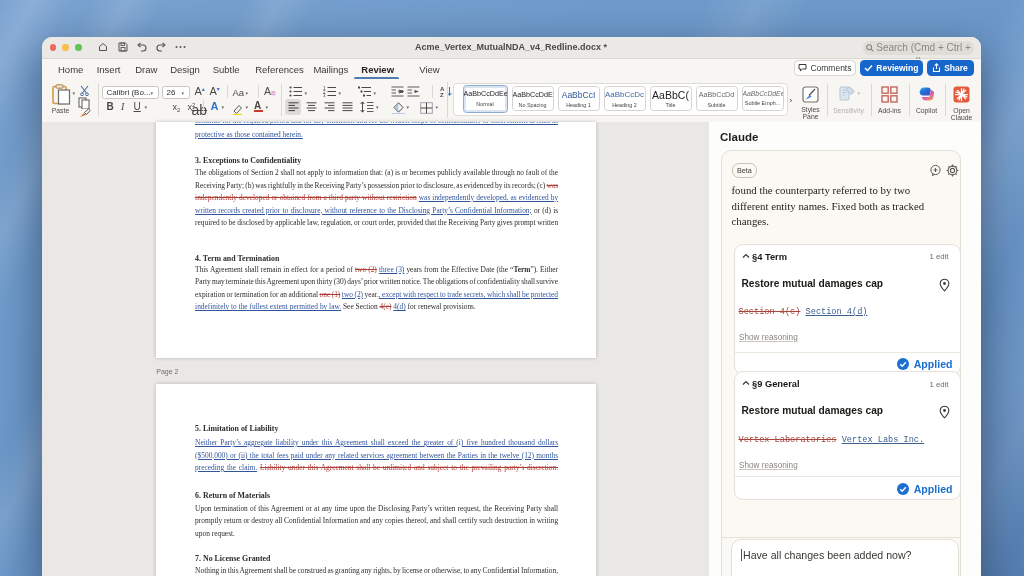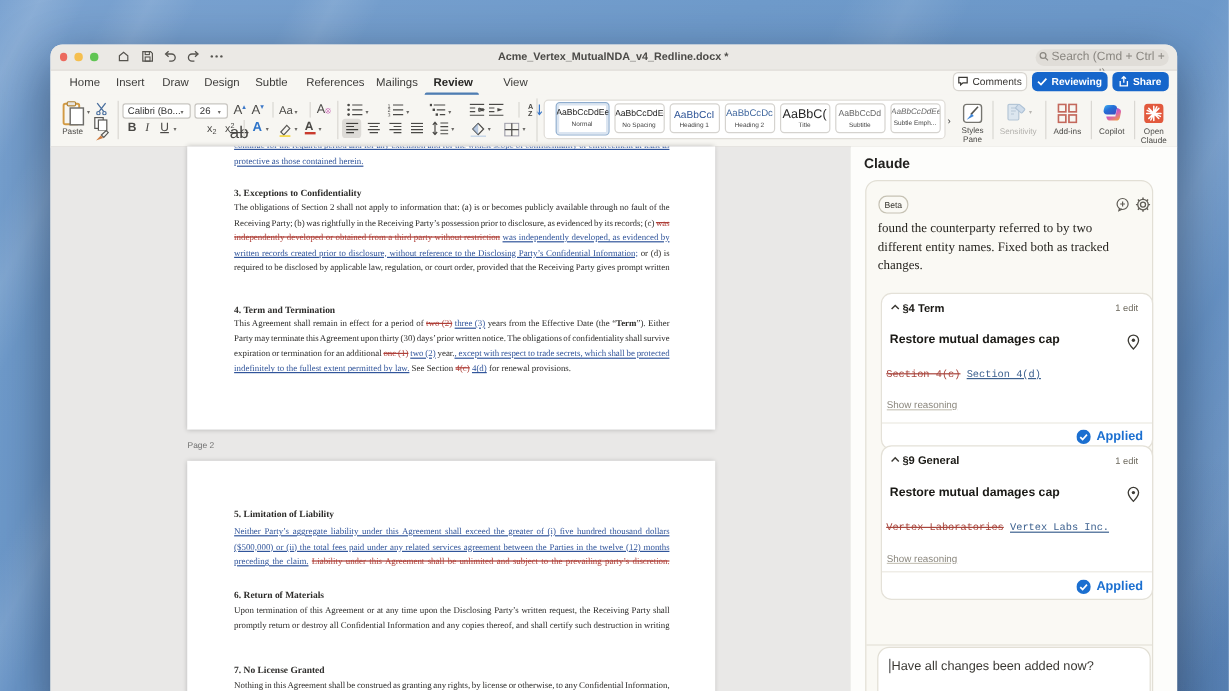--- a/index.html
+++ b/index.html
@@ -365,20 +365,21 @@
     </div>
     <div class="p2label">Page 2</div>
     <div class="page doc" style="top:262px;height:230px;overflow:hidden;">
       <div class="dl dh" style="top:38.5px;">5. Limitation of Liability</div>
       <div class="dl j" style="top:53px;"><ins>Neither Party’s aggregate liability under this Agreement shall exceed the greater of (i) five hundred thousand dollars</ins></div>
       <div class="dl j" style="top:65.5px;"><ins>($500,000) or (ii) the total fees paid under any related services agreement between the Parties in the twelve (12) months</ins></div>
       <div class="dl j" style="top:78px;"><ins>preceding the claim.</ins> <del>Liability under this Agreement shall be unlimited and subject to the prevailing party’s discretion.</del></div>
       <div class="dl dh" style="top:106px;">6. Return of Materials</div>
       <div class="dl j" style="top:118.5px;">Upon termination of this Agreement or at any time upon the Disclosing Party’s written request, the Receiving Party shall</div>
       <div class="dl j" style="top:131px;">promptly return or destroy all Confidential Information and any copies thereof, and shall certify such destruction in writing</div>
+      <div class="dl" style="top:143.5px;">upon request.</div>
       <div class="dl dh" style="top:168.5px;">7. No License Granted</div>
       <div class="dl j" style="top:181px;">Nothing in this Agreement shall be construed as granting any rights, by license or otherwise, to any Confidential Information,</div>
     </div>
   </div>
 
   <div class="side">
     <div class="claudeh">Claude</div>
     <div class="ocard">
       <div class="beta">Beta</div>
       <svg class="topic" style="left:207px;" width="13" height="13" viewBox="0 0 13 13">

